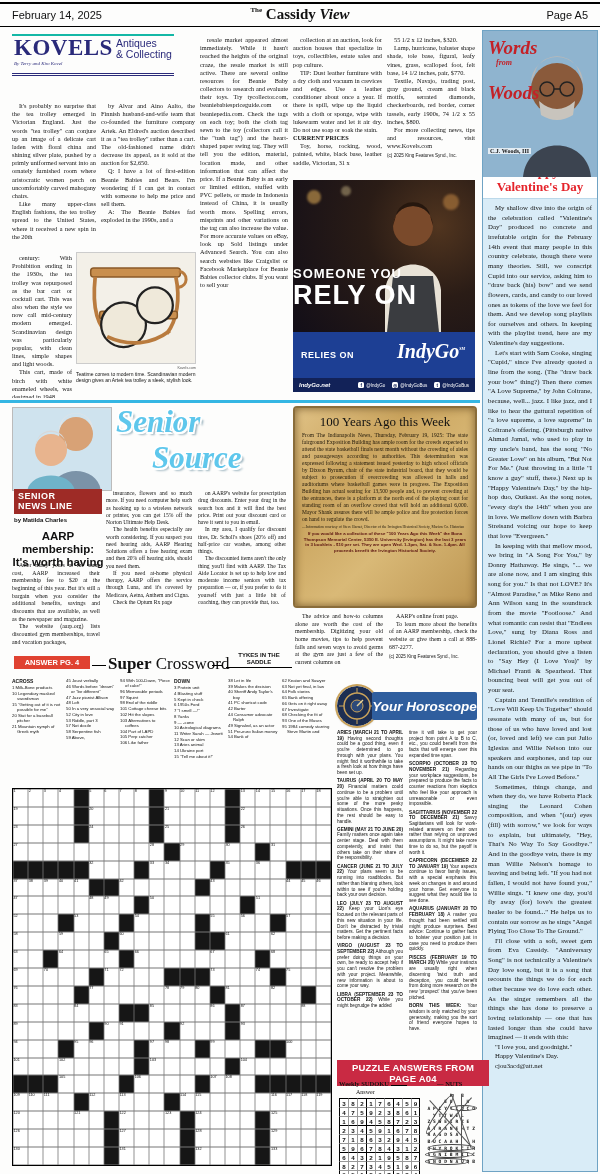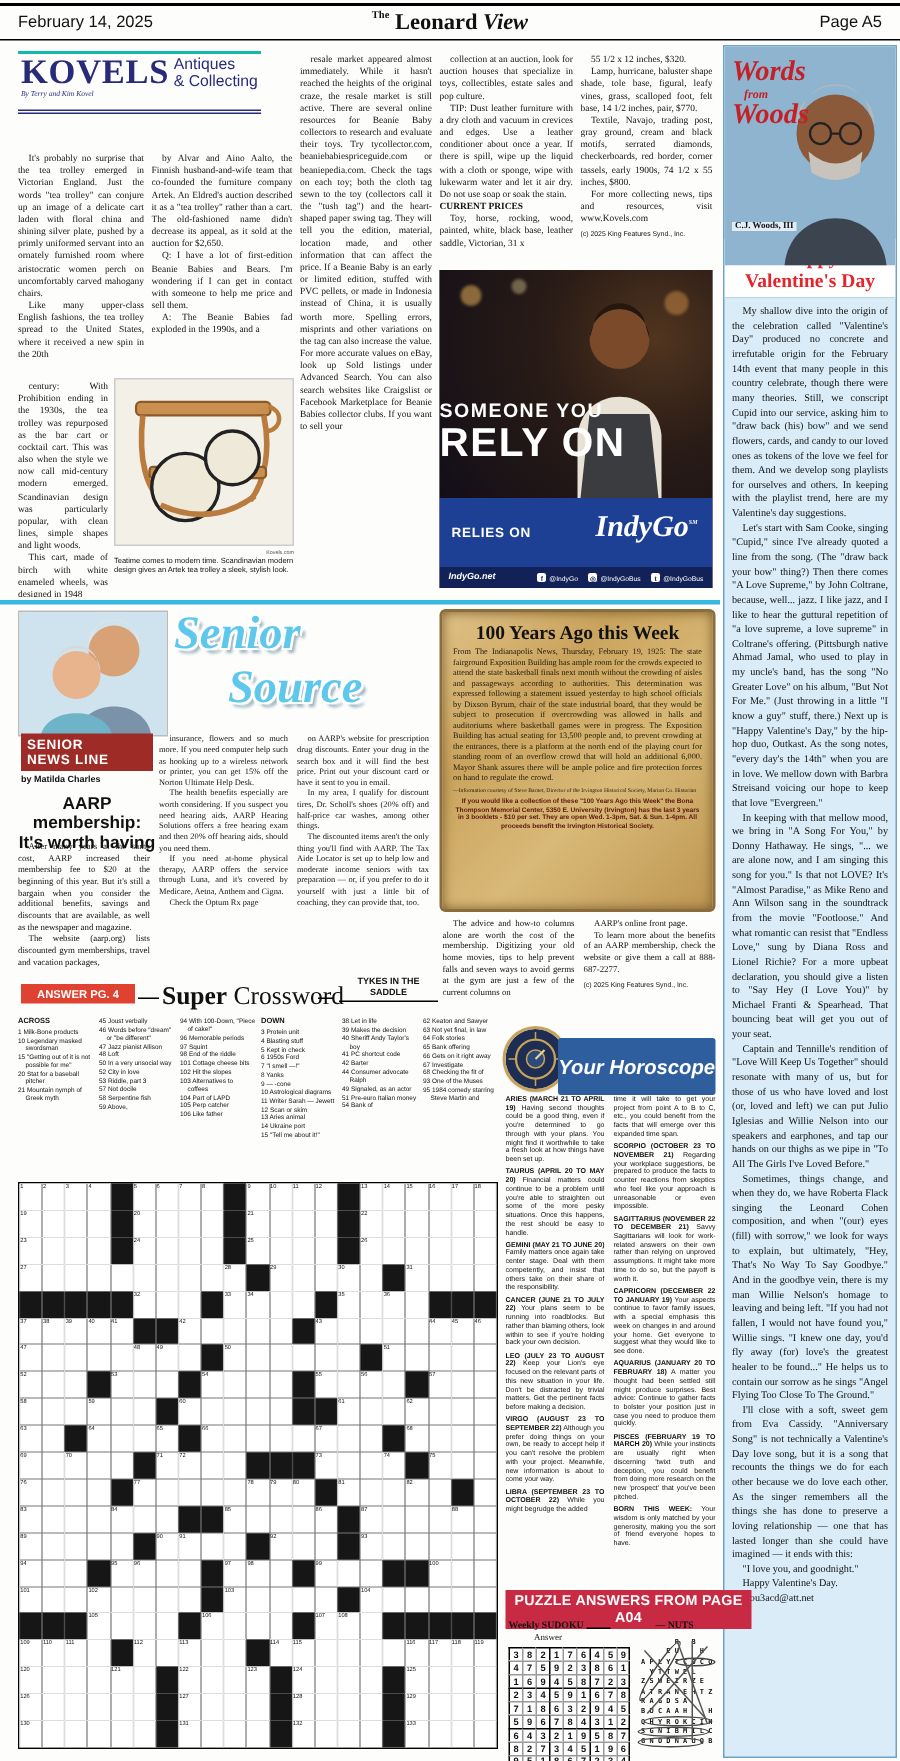--- a/index.html
+++ b/index.html
@@ -50,41 +50,41 @@
   .ad-web { font-weight:bold; font-style:italic; font-size:6px; margin-right:auto; }
   .soc { display:flex; align-items:center; gap:2px; }
   .soc .ic { width:6px; height:6px; background:#fff; color:#122258; font-size:4.5px; font-weight:bold;
              display:flex; align-items:center; justify-content:center; border-radius:1.5px; }
 
   
   .words-box { border:1px solid #6fa3c4; background:#d9ecf7; overflow:hidden; }
   .words-logo { position:relative; height:128px; background:linear-gradient(160deg,#aecde2,#7fa8c6); border-bottom:1px solid #6fa3c4; }
   .words-red { position:absolute; left:5px; top:8px; color:#c42127; font-style:italic; font-weight:bold; line-height:.95; }
   .words-red .big { font-size:19px; display:block; }
-  .words-red .small { font-size:8px; display:block; margin:2px 0 1px 8px; }
+  .words-red .small { font-size:8px; display:block; margin:2px 0 17px 8px; }
   .words-author { position:absolute; left:5px; bottom:4px; font-size:6px; font-weight:bold; color:#111;
                   background:rgba(255,255,255,.75); padding:0 2px; }
   .words-head { text-align:center; color:#e5242b; font-weight:bold; font-size:13px; line-height:1.12;
                 padding:6px 2px 4px; background:#fff; border-bottom:1px solid #bcd9ea; }
   .words-body { padding:4px 5px; font-size:6.8px; line-height:1.42; text-align:justify; }
   .words-body p { text-indent:7px; margin:0; }
 
   
   .cyanrule { background:#35b6e3; }
   .ss-title { font-style:italic; font-weight:bold; font-size:31px; color:#5ec7ec; white-space:nowrap;
               text-shadow:-1.5px -1.5px 0 #fff, 1.5px -1.5px 0 #fff, -1.5px 1.5px 0 #fff, 1.5px 1.5px 0 #fff, 3px 3px 2px #9fb6c0; }
   .snl-box { background:#9e2b26; color:#fff; font-family:"Liberation Sans",sans-serif; font-weight:bold;
              font-size:9px; line-height:1.15; padding:2px 4px; letter-spacing:.5px; }
   .snl-by { font-size:6px; font-weight:bold; font-family:"Liberation Sans",sans-serif; }
   .aarp-head { font-family:"Liberation Sans",sans-serif; font-weight:bold; font-size:11.5px; line-height:1.15; text-align:center; }
 
   
   .hy-box { background:linear-gradient(135deg,#e0c286 0%,#caa45e 30%,#d9b977 60%,#bd9652 100%);
             border:2px solid #8a6d3b; border-radius:4px; box-shadow:inset 0 0 8px #7a5c2e; padding:6px 7px 4px; }
-  .hy-title { font-size:13px; font-weight:bold; text-align:center; margin-bottom:2px; }
+  .hy-title { font-size:13px; font-weight:normal; text-align:center; margin-bottom:2px; }
   .hy-body { font-size:5.5px; line-height:1.27; text-align:justify; color:#20180a; }
   .hy-attr { font-size:3.8px; margin-top:2px; color:#2a2010; }
   .hy-note { font-size:4.4px; font-weight:bold; color:#5c1410; margin-top:2px; line-height:1.3; text-align:center;
              font-family:"Liberation Sans",sans-serif; }
 
   
   .ans-box { background:#e04231; color:#fff; font-family:"Liberation Sans",sans-serif; font-weight:bold;
              font-size:7.5px; text-align:center; padding:2px 0; }
   .sc-title { font-size:17px; white-space:nowrap; }
   .sc-title .b { font-weight:bold; }
@@ -126,21 +126,21 @@
 </style>
 </head>
 <body>
 
 <div id="page">
 
   <div class="abs rule" style="left:0;top:2px;width:600px;height:1.5px"></div>
   <div class="abs hdr-date" style="left:12px;top:9px">February 14, 2025</div>
   <div class="abs masthead" style="left:0;right:0;top:6px;text-align:center">
     <span class="the">The</span>
-    <span>Leonard</span>
+    <span>Cassidy</span>
     <span class="view">View</span>
   </div>
   <div class="abs hdr-page" style="right:12px;top:9px">Page A5</div>
   <div class="abs rule" style="left:0;top:26px;width:600px;height:1px"></div>
 
   <div class="abs kv-box" style="left:12px;top:34px;width:162px;height:42px">
     <span class="kv-title">KOVELS</span><span class="kv-right"><span>Antiques</span><br><span>&amp; Collecting</span></span>
     <span class="kv-by">By Terry and Kim Kovel</span>
   </div>
 
@@ -1117,42 +1117,42 @@
       <circle cx="20" cy="20" r="6" fill="#2c4a7a" stroke="#c9a25a" stroke-width="1"></circle>
       <g stroke="#c9a25a" stroke-width="1">
         <line x1="20" y1="2" x2="20" y2="7"></line>
           <line x1="20" y1="33" x2="20" y2="38"></line>
         <line x1="2" y1="20" x2="7" y2="20"></line>
           <line x1="33" y1="20" x2="38" y2="20"></line>
       </g>
       <line x1="20" y1="20" x2="26" y2="14" stroke="#e8d49a" stroke-width="1.4"></line>
     </svg>
   </div>
-  <div class="abs horo-banner" style="left:372px;top:692px;width:105px;height:38px">Your Horoscope</div>
+  <div class="abs horo-banner" style="left:372px;top:692px;width:105px;height:28px">Your Horoscope</div>
 
   <div class="abs horo-col" style="left:337px;top:730px;width:66px;height:326px;overflow:hidden">
       <p><b>ARIES (March 21 to April 19)</b> Having second thoughts could be a good thing, even if you're determined to go through with your plans. You might find it worthwhile to take a fresh look at how things have been set up.</p>
       <p><b>TAURUS (April 20 to May 20)</b> Financial matters could continue to be a problem until you're able to straighten out some of the more pesky situations. Once this happens, the rest should be easy to handle.</p>
       <p><b>GEMINI (May 21 to June 20)</b> Family matters once again take center stage. Deal with them competently, and insist that others take on their share of the responsibility.</p>
       <p><b>CANCER (June 21 to July 22)</b> Your plans seem to be running into roadblocks. But rather than blaming others, look within to see if you're holding back your own decision.</p>
       <p><b>LEO (July 23 to August 22)</b> Keep your Lion's eye focused on the relevant parts of this new situation in your life. Don't be distracted by trivial matters. Get the pertinent facts before making a decision.</p>
       <p><b>VIRGO (August 23 to September 22)</b> Although you prefer doing things on your own, be ready to accept help if you can't resolve the problem with your project. Meanwhile, new information is about to come your way.</p>
       <p><b>LIBRA (September 23 to October 22)</b> While you might begrudge the added</p>
     </div>
   <div class="abs horo-col" style="left:409px;top:730px;width:68px;height:326px;overflow:hidden">
       <p><b></b>time it will take to get your project from point A to B to C, etc., you could benefit from the facts that will emerge over this expanded time span.</p>
       <p><b>SCORPIO (October 23 to November 21)</b> Regarding your workplace suggestions, be prepared to produce the facts to counter reactions from skeptics who feel like your approach is unreasonable or even impossible.</p>
       <p><b>SAGITTARIUS (November 22 to December 21)</b> Savvy Sagittarians will look for work-related answers on their own rather than relying on unproved assumptions. It might take more time to do so, but the payoff is worth it.</p>
       <p><b>CAPRICORN (December 22 to January 19)</b> Your aspects continue to favor family issues, with a special emphasis this week on changes in and around your home. Get everyone to suggest what they would like to see done.</p>
       <p><b>AQUARIUS (January 20 to February 18)</b> A matter you thought had been settled still might produce surprises. Best advice: Continue to gather facts to bolster your position just in case you need to produce them quickly.</p>
       <p><b>PISCES (February 19 to March 20)</b> While your instincts are usually right when discerning 'twixt truth and deception, you could benefit from doing more research on the new 'prospect' that you've been pitched.</p>
       <p><b>BORN THIS WEEK:</b> Your wisdom is only matched by your generosity, making you the sort of friend everyone hopes to have.</p>
     </div>
 
-  <div class="abs pa-banner" style="left:337px;top:1060px;width:164px">PUZZLE ANSWERS FROM PAGE A04</div>
+  <div class="abs pa-banner" style="left:337px;top:1060px;width:152px">PUZZLE ANSWERS FROM PAGE A04</div>
   <div class="abs pz-label" style="left:339px;top:1080px">Weekly SUDOKU</div>
   <div class="abs tline" style="left:391px;top:1085px;width:16px"></div>
   <div class="abs pz-sub" style="left:356px;top:1089px">Answer</div>
   <div class="abs pz-label" style="left:437px;top:1080px">— NUTS</div>
 
   <div class="abs" id="sudoku" style="left:339px;top:1098px">
       <div class="sc" style="border-left: 1.4px solid rgb(0, 0, 0); border-top: 1.4px solid rgb(0, 0, 0);">3</div>
       <div class="sc" style="border-left: 0.5px solid rgb(153, 153, 153); border-top: 1.4px solid rgb(0, 0, 0);">8</div>
       <div class="sc" style="border-left: 0.5px solid rgb(153, 153, 153); border-top: 1.4px solid rgb(0, 0, 0);">2</div>
       <div class="sc" style="border-left: 1.4px solid rgb(0, 0, 0); border-top: 1.4px solid rgb(0, 0, 0);">1</div>

